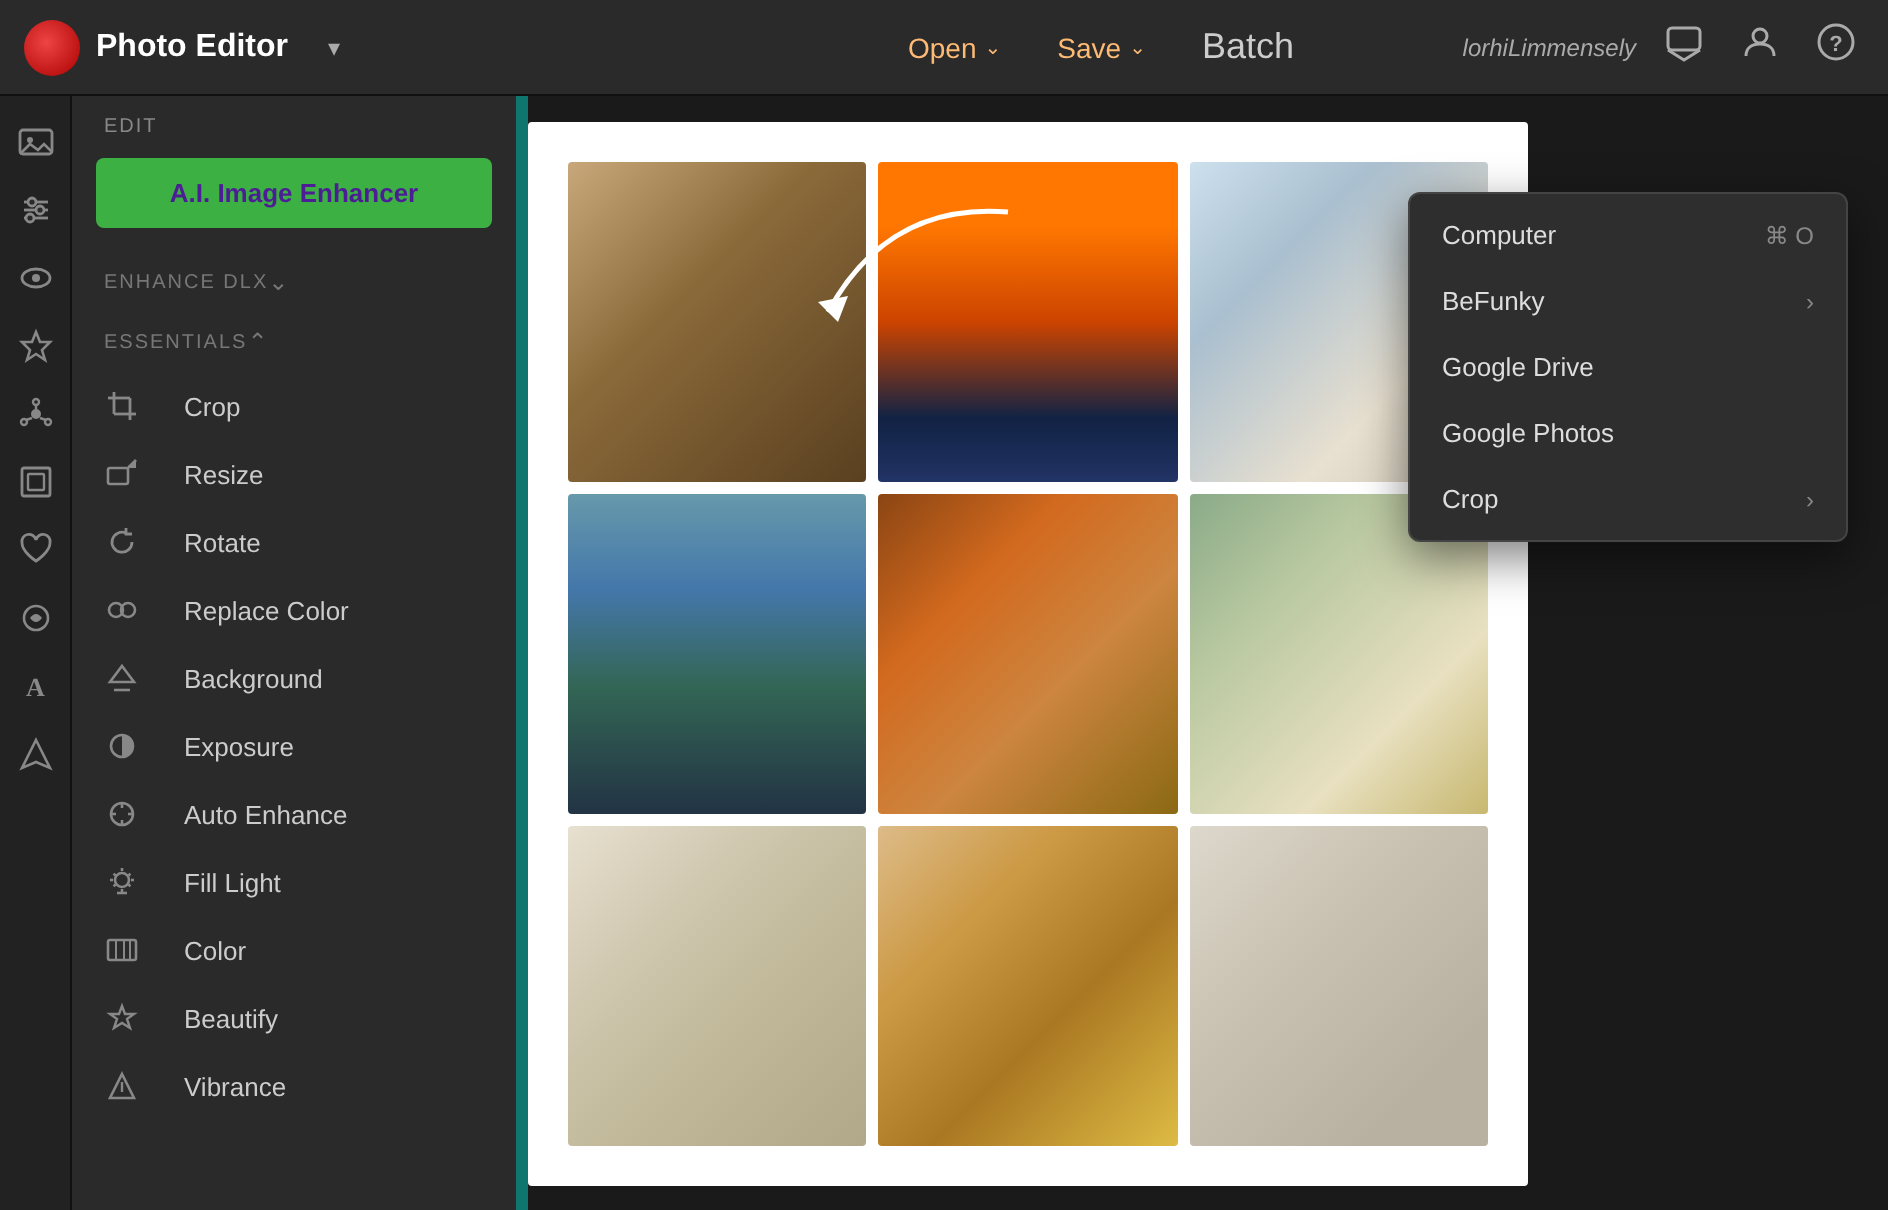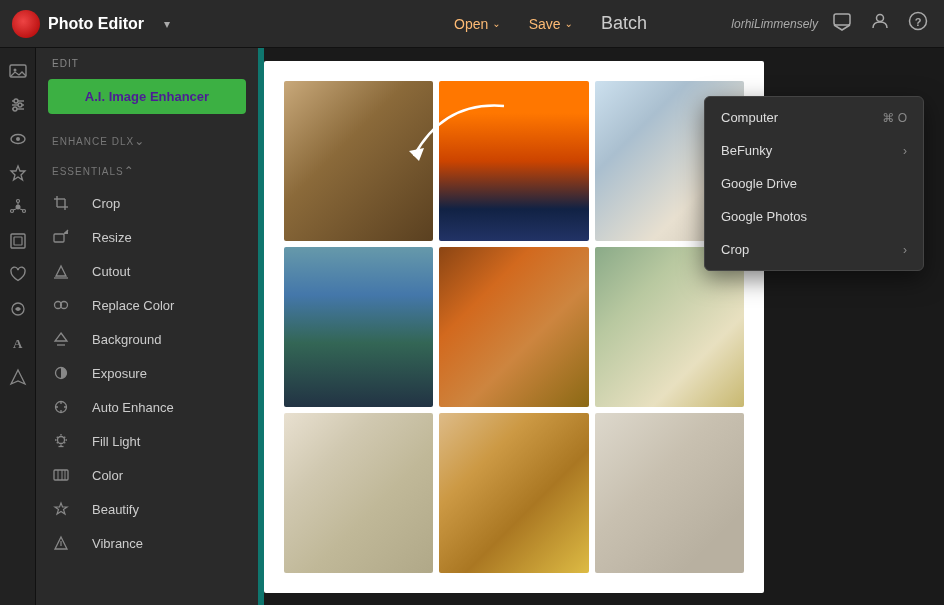--- a/index.html
+++ b/index.html
@@ -275,30 +275,30 @@
         <span class="icon">
           <svg width="16" height="16" viewBox="0 0 16 16">
               <rect x="1" y="5" width="10" height="8" rx="1" fill="none" stroke="#888" stroke-width="1.3"></rect>
               <polyline points="11,4 15,1 15,5 11,5" fill="#888" stroke="none"></polyline>
               <line x1="15" y1="1" x2="11" y2="5" stroke="#888" stroke-width="1.3"></line>
             </svg>
         </span>
         <span>Resize</span>
       </div>
       
-      
-      <div class="menu-item">
-        <span class="icon">
-          <svg width="16" height="16" viewBox="0 0 16 16">
-              <path d="M3 13 L8 3 L13 13 Z" fill="none" stroke="#888" stroke-width="1.3"></path>
-              <line x1="1" y1="15" x2="15" y2="15" stroke="#888" stroke-width="1.3"></line>
-            </svg>
-        </span>
-        <span>Cutout</span>
-      </div>
+      <div class="menu-item">
+        <span class="icon">
+          <svg width="16" height="16" viewBox="0 0 16 16">
+              <path d="M13 8A5 5 0 1 1 10 3.5" fill="none" stroke="#888" stroke-width="1.4"></path>
+              <polyline points="10,1 10,4 13,4" fill="none" stroke="#888" stroke-width="1.4"></polyline>
+            </svg>
+        </span>
+        <span>Rotate</span>
+      </div>
+      
       
       <div class="menu-item">
         <span class="icon">
           <svg width="16" height="16" viewBox="0 0 16 16">
               <circle cx="5" cy="8" r="3.5" fill="none" stroke="#888" stroke-width="1.3"></circle>
               <circle cx="11" cy="8" r="3.5" fill="none" stroke="#888" stroke-width="1.3"></circle>
             </svg>
         </span>
         <span>Replace Color</span>
       </div>

